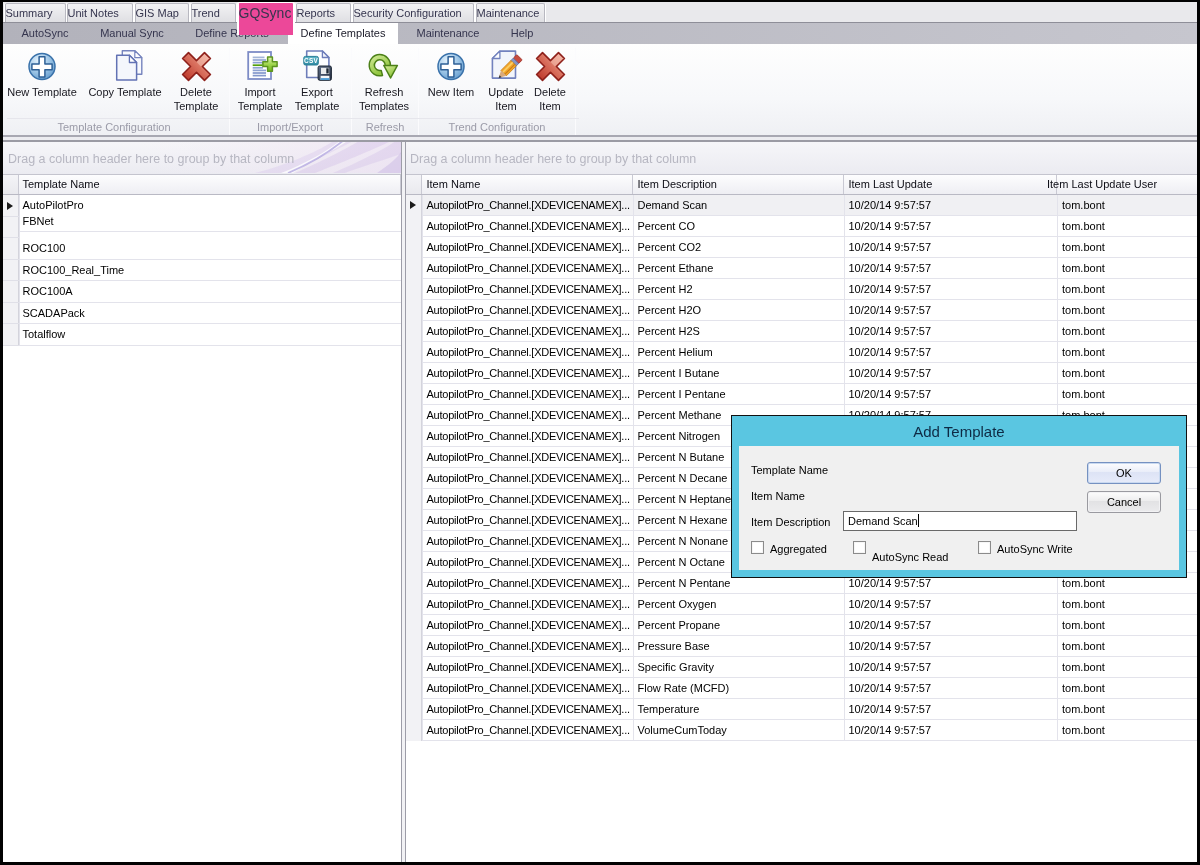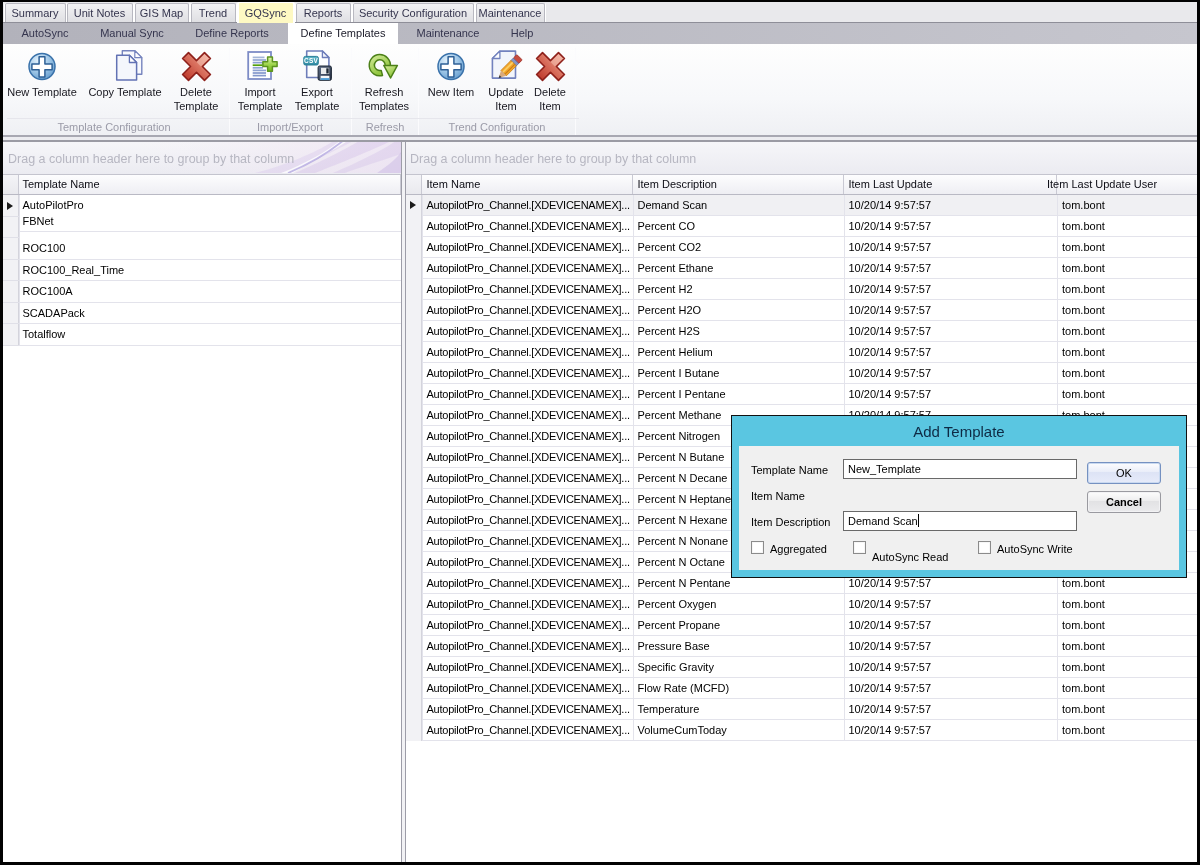--- a/index.html
+++ b/index.html
@@ -2,22 +2,22 @@
 <html><head><meta charset="utf-8"><style>
 * { margin:0; padding:0; box-sizing:border-box; }
 html,body { width:1200px; height:865px; overflow:hidden; background:#fff; }
 body { font-family:"Liberation Sans", sans-serif; position:relative; }
 #frame { position:absolute; left:0; top:0; width:1200px; height:865px; z-index:40;
   border-top:2px solid #020202; border-left:3px solid #020202; border-right:3px solid #020202; border-bottom:3px solid #020202; pointer-events:none; }
 
 
 #row1 { position:absolute; left:3px; top:2px; width:1194px; height:21px; background:#e9e9ec; border-bottom:1px solid #8e8e98; }
 .tab1 { position:absolute; top:1px; height:19px; background:linear-gradient(#f2f2f4,#dfdfe3);
-  border:1px solid #b8b8c0; border-bottom:none; border-radius:2px 2px 0 0; box-shadow:-1px 0 0 #fff,1px 0 0 #fff; text-align:center; line-height:19px; font-size:11px; color:#35354e; }
-.sel1 { background:#fef9c3; border-color:#fff; top:0; height:21px; line-height:20px; z-index:3; font-size:11px; }
+  border:1px solid #b8b8c0; border-bottom:none; border-radius:2px 2px 0 0; box-shadow:-1px 0 0 #fff,1px 0 0 #fff; line-height:19px; font-size:11px; color:#35354e; }
+.sel1 { background:#ec4899; border-color:#fff; top:0; height:33px; line-height:20px; z-index:3; font-size:14px; }
 #row2 { position:absolute; left:3px; top:23px; width:1194px; height:21px; background:linear-gradient(90deg,#b2b2bb,#c6c6ce); }
 .tab2 { position:absolute; top:0; height:21px; line-height:21px; font-size:11px; color:#35354e; transform:translateX(-50%); }
 #seltab2 { position:absolute; left:288px; top:23px; width:110px; height:21px; background:#fff; z-index:2;
   text-align:center; line-height:20px; font-size:11px; color:#1a1a28; }
 
 
 #ribbon { position:absolute; left:3px; top:44px; width:1194px; height:91px;
   background:linear-gradient(#fefefe 0%,#f7f8fa 60%,#eff0f4 100%); }
 .gsep { position:absolute; top:4px; height:87px; width:1px; background:#dcdce4; border-right:1px solid #fbfbfd; }
 .glab { position:absolute; top:77px; font-size:11px; color:#9b9ba8; transform:translateX(-50%); white-space:nowrap; }
@@ -53,21 +53,21 @@
 #dlginner { position:absolute; left:7px; top:30px; width:440px; height:124px; background:#f0f0f0; }
 .dlab { position:absolute; left:12px; font-size:11px; color:#000; line-height:20px; }
 .dinput { position:absolute; left:104px; width:234px; height:20px; background:#fff; border:1px solid #696969;
   font-size:11px; color:#000; line-height:18px; padding-left:4px; white-space:nowrap; }
 .caret { display:inline-block; width:1px; height:13px; background:#000; vertical-align:-2px; }
 .cb { position:absolute; width:13px; height:13px; background:#fff; border:1px solid #8b8b8b; box-shadow:inset 0 0 0 1px #f6f6f6; }
 .cblab { position:absolute; font-size:11px; color:#000; line-height:14px; }
 .dbtn { position:absolute; left:348px; width:74px; height:22px; border-radius:3px; text-align:center;
   font-size:11px; color:#000; line-height:20px; }
 #okbtn { border:1px solid #7591c1; background:linear-gradient(#fdfdfe,#e9edf9 45%,#dde3f5 46%,#e6ebfa); box-shadow:inset 0 0 0 1px #c9d9f0; }
-#cancelbtn { border:1px solid #9a9aa0; background:linear-gradient(#fdfdfd,#ededee 45%,#e2e2e4 46%,#ebebed); box-shadow:inset 0 0 0 1px #f2f2f4;font-weight:bold; }
+#cancelbtn { border:1px solid #9a9aa0; background:linear-gradient(#fdfdfd,#ededee 45%,#e2e2e4 46%,#ebebed); box-shadow:inset 0 0 0 1px #f2f2f4; }
 </style></head>
 <body>
 <div id="row1">
     <div class="tab1" style="left:1.5px;width:61px">Summary</div>
 <div class="tab1" style="left:63.5px;width:66px">Unit Notes</div>
 <div class="tab1" style="left:131.5px;width:54px">GIS Map</div>
 <div class="tab1" style="left:187.5px;width:45px">Trend</div>
 <div class="tab1 sel1" style="left:234.5px;width:56px">GQSync</div>
 <div class="tab1" style="left:292.5px;width:55px">Reports</div>
 <div class="tab1" style="left:349.5px;width:121px">Security Configuration</div>
@@ -470,21 +470,20 @@
 <div class="vl" style="left:632.5px;top:195px;height:546px"></div>
 <div class="vl" style="left:843.5px;top:195px;height:546px"></div>
 <div class="vl" style="left:1057px;top:195px;height:546px"></div>
 
 <div id="dlg">
   <div id="dlgtitle">Add Template</div>
   <div id="dlginner">
     <div class="dlab" style="top:14px">Template Name</div>
     <div class="dlab" style="top:40px">Item Name</div>
     <div class="dlab" style="top:66px">Item Description</div>
-    <div class="dinput" style="top:13px">New_Template</div>
     <div class="dinput" style="top:65px">Demand Scan<span class="caret"></span></div>
     <div class="cb" style="left:12px;top:95px"></div>
     <div class="cblab" style="left:31px;top:96px">Aggregated</div>
     <div class="cb" style="left:114px;top:95px"></div>
     <div class="cblab" style="left:133px;top:104px">AutoSync Read</div>
     <div class="cb" style="left:239px;top:95px"></div>
     <div class="cblab" style="left:258px;top:96px">AutoSync Write</div>
     <div class="dbtn" id="okbtn" style="top:16px">OK</div>
     <div class="dbtn" id="cancelbtn" style="top:45px">Cancel</div>
   </div>

